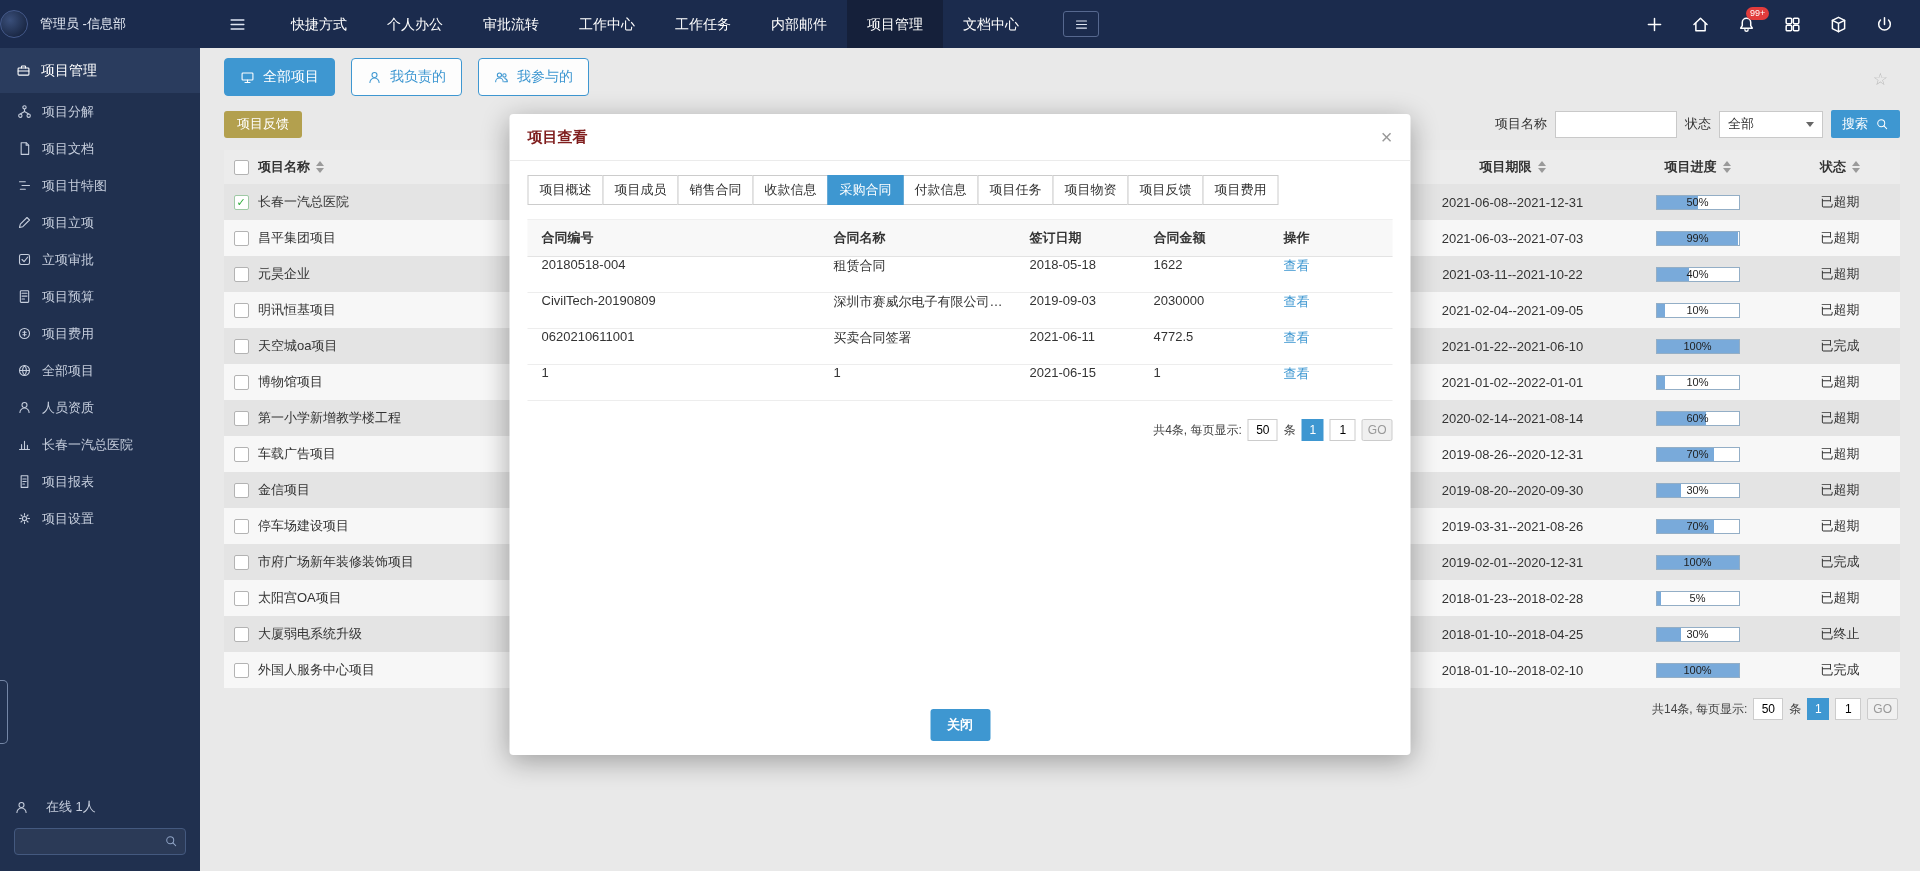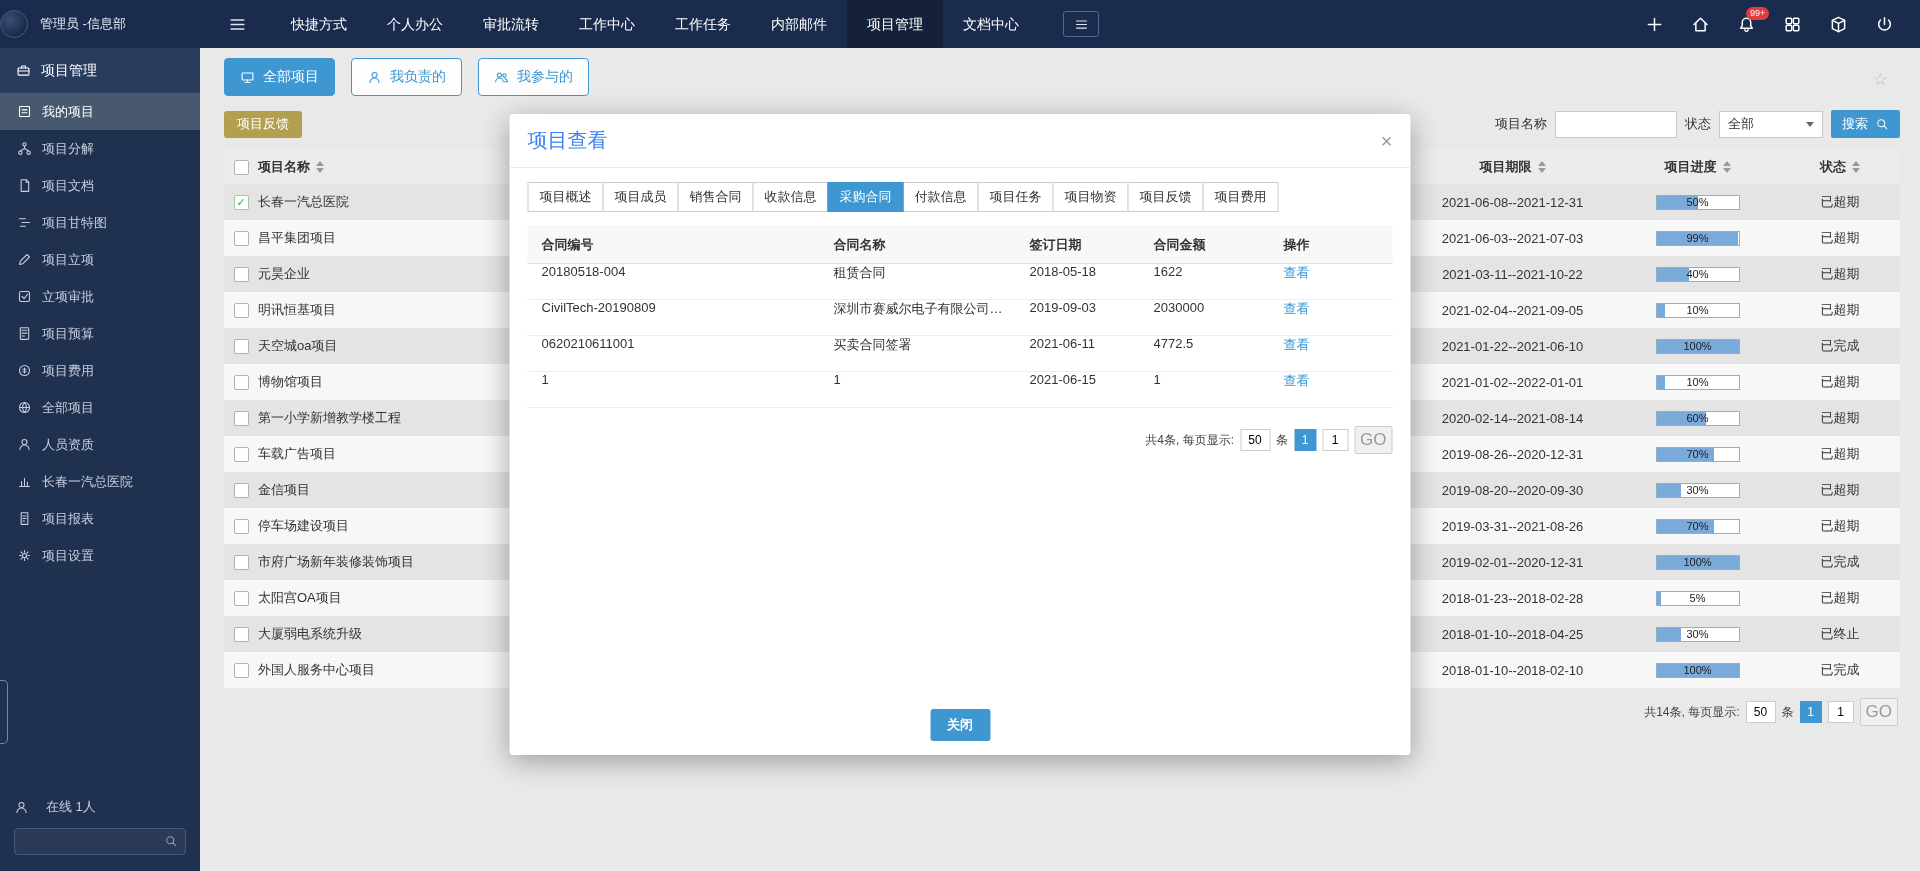--- a/index.html
+++ b/index.html
@@ -84,26 +84,26 @@
   .progress{position:relative;width:84px;height:15px;border:1px solid #93aec6;background:#fff;display:inline-block;}
   .progress .fill{position:absolute;left:0;top:0;bottom:0;background:var(--progress);display:block;}
   .progress .plabel{position:absolute;left:0;right:0;top:0;bottom:0;display:flex;align-items:center;justify-content:center;font-size:11px;font-weight:normal;color:#1d1d1d;}
 
   
   .pagination,.m-pagination{display:flex;justify-content:flex-end;align-items:center;gap:6px;font-size:12px;color:#444;}
   .pagination{margin-top:10px;padding-right:2px;}
   .pg-size{width:30px;height:22px;border:1px solid #ccc;text-align:center;font-size:12px;background:#fff;outline:none;}
   .pg-cur{min-width:22px;height:22px;background:var(--accent);color:#fff;font-size:12px;display:inline-flex;align-items:center;justify-content:center;cursor:pointer;}
   .pg-goto{width:26px;height:22px;border:1px solid #ccc;text-align:center;font-size:12px;background:#fff;outline:none;}
-  .pg-go{height:28px;padding:0 5px;border:1px solid #ccc;background:#f0f0f0;color:#999;font-size:17px;display:inline-flex;align-items:center;border-radius:2px;}
+  .pg-go{height:22px;padding:0 5px;border:1px solid #ccc;background:#f0f0f0;color:#999;font-size:12px;display:inline-flex;align-items:center;border-radius:2px;}
 
   
   .modal{position:fixed;left:50%;transform:translateX(-50%);top:114px;width:901px;height:641px;background:#fff;border-radius:4px;box-shadow:0 6px 28px rgba(0,0,0,.33);z-index:20;display:flex;flex-direction:column;}
   .modal-header{display:flex;align-items:center;justify-content:space-between;padding:13px 18px;border-bottom:1px solid #ebebeb;flex:none;}
-  .modal-title{font-size:20px;font-weight:normal;color:#3b82f6;}
+  .modal-title{font-size:15px;font-weight:bold;color:#7f1d1d;}
   .modal-close{font-size:20px;color:#999;line-height:1;cursor:pointer;}
   .modal-body{padding:14px 18px 0;display:flex;flex-direction:column;flex:1;min-height:0;}
   .tabs{display:flex;margin-bottom:14px;}
   .tab{border:1px solid #ccc;margin-left:-1px;padding:5px 11px;font-size:13px;color:#333;background:#fff;white-space:nowrap;cursor:pointer;text-align:center;}
   .tab:first-child{margin-left:0;}
   .tab.active{background:var(--accent);border-color:var(--accent);color:#fff;position:relative;}
   .mhead{display:flex;height:38px;align-items:center;background:#f8f8f8;border-bottom:1px solid #e3e3e3;border-top:1px solid #efefef;font-weight:bold;font-size:13px;color:#333;}
   .mrow{display:flex;height:36px;border-bottom:1px solid #ededed;font-size:13px;color:#333;}
   .mc{flex:none;padding-left:14px;white-space:nowrap;overflow:hidden;}
   .mc1{width:292px;}
@@ -188,27 +188,20 @@
 
 <aside class="sidebar">
   <div class="side-header">
     <svg class="icn" viewBox="0 0 18 18">
       <rect x="2.5" y="6" width="13" height="8.5" rx="1"></rect>
         <path d="M6.5 6V4.5a1 1 0 0 1 1-1h3a1 1 0 0 1 1 1V6M2.5 9.5h13"></path>
     </svg>
     <span>项目管理</span>
   </div>
   <div id="side-menu">
-      <div class="side-item active">
-        <svg class="icn" viewBox="0 0 18 18">
-          <rect x="3" y="3" width="12" height="12" rx="1"></rect>
-          <path d="M6 7h6M6 10.5h6"></path>
-        </svg>
-        <span>我的项目</span>
-      </div>
       <div class="side-item">
         <svg class="icn" viewBox="0 0 18 18">
           <circle cx="9" cy="4" r="2"></circle>
           <circle cx="4" cy="14" r="2"></circle>
           <circle cx="14" cy="14" r="2"></circle>
           <path d="M9 6v3M9 9l-5 3M9 9l5 3"></path>
         </svg>
         <span>项目分解</span>
       </div>
       <div class="side-item">

